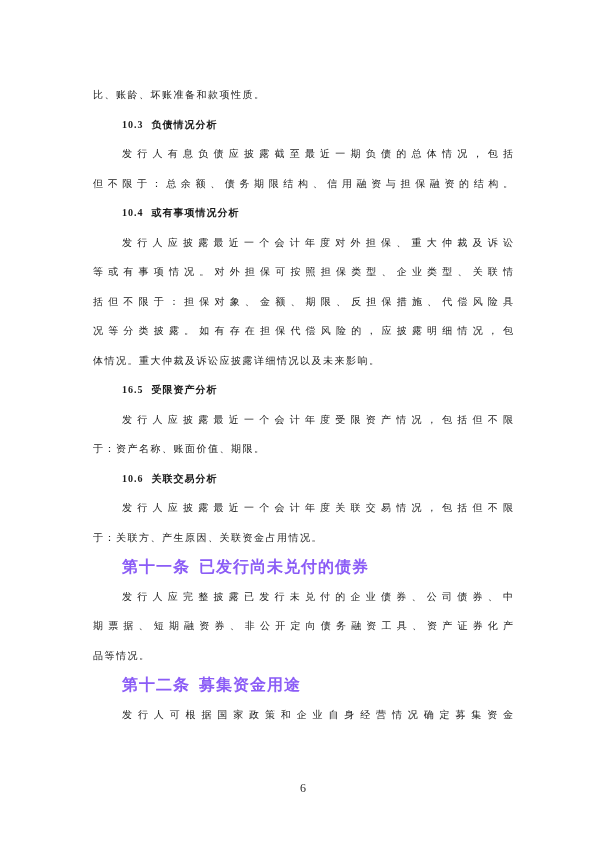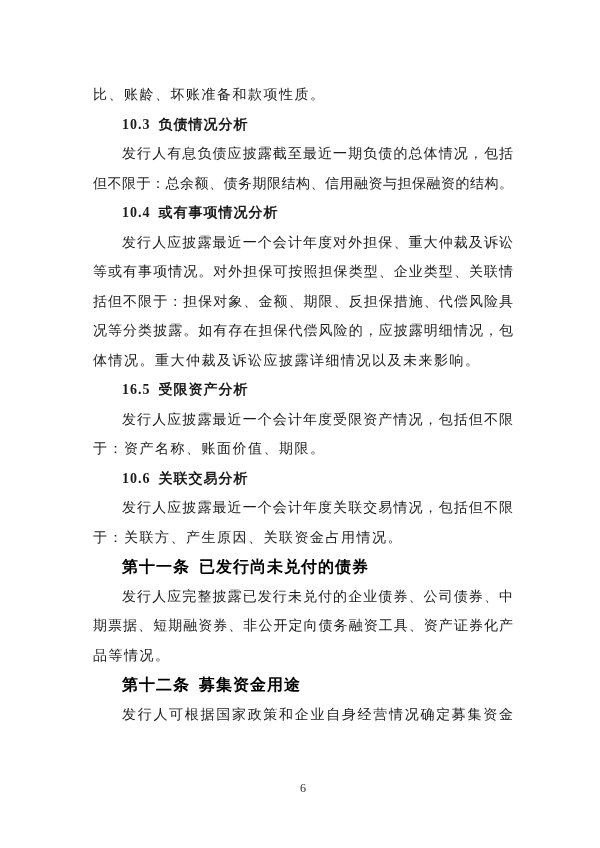--- a/index.html
+++ b/index.html
@@ -18,21 +18,21 @@
   }
   .text-block {
     position: absolute;
     left: 93px;
     top: 80px;
     width: 420px;
   }
   .ln {
     height: 29.5px;
     line-height: 29.5px;
-    font-size: 14px;
+    font-size: 10px;
     letter-spacing: 1.5px;
     white-space: nowrap;
     overflow: visible;
   }
   
   .ln.fill {
     letter-spacing: 0;
     white-space: normal;
     text-align: justify;
     text-align-last: justify;
@@ -48,21 +48,21 @@
   }
   .ln.sub .h-num {
     margin-right: 8px;
   }
   
   .ln.art {
     font-family: "Liberation Sans", "DejaVu Sans", sans-serif;
     font-weight: bold;
     font-size: 16px;
     letter-spacing: 1px;
-    color: #000000;
+    color: #8b5cf6;
   }
   .ln.art .h-num {
     margin-right: 9px;
   }
   .page-number {
     position: absolute;
     left: 93px;
     top: 781px;
     width: 420px;
     text-align: center;

